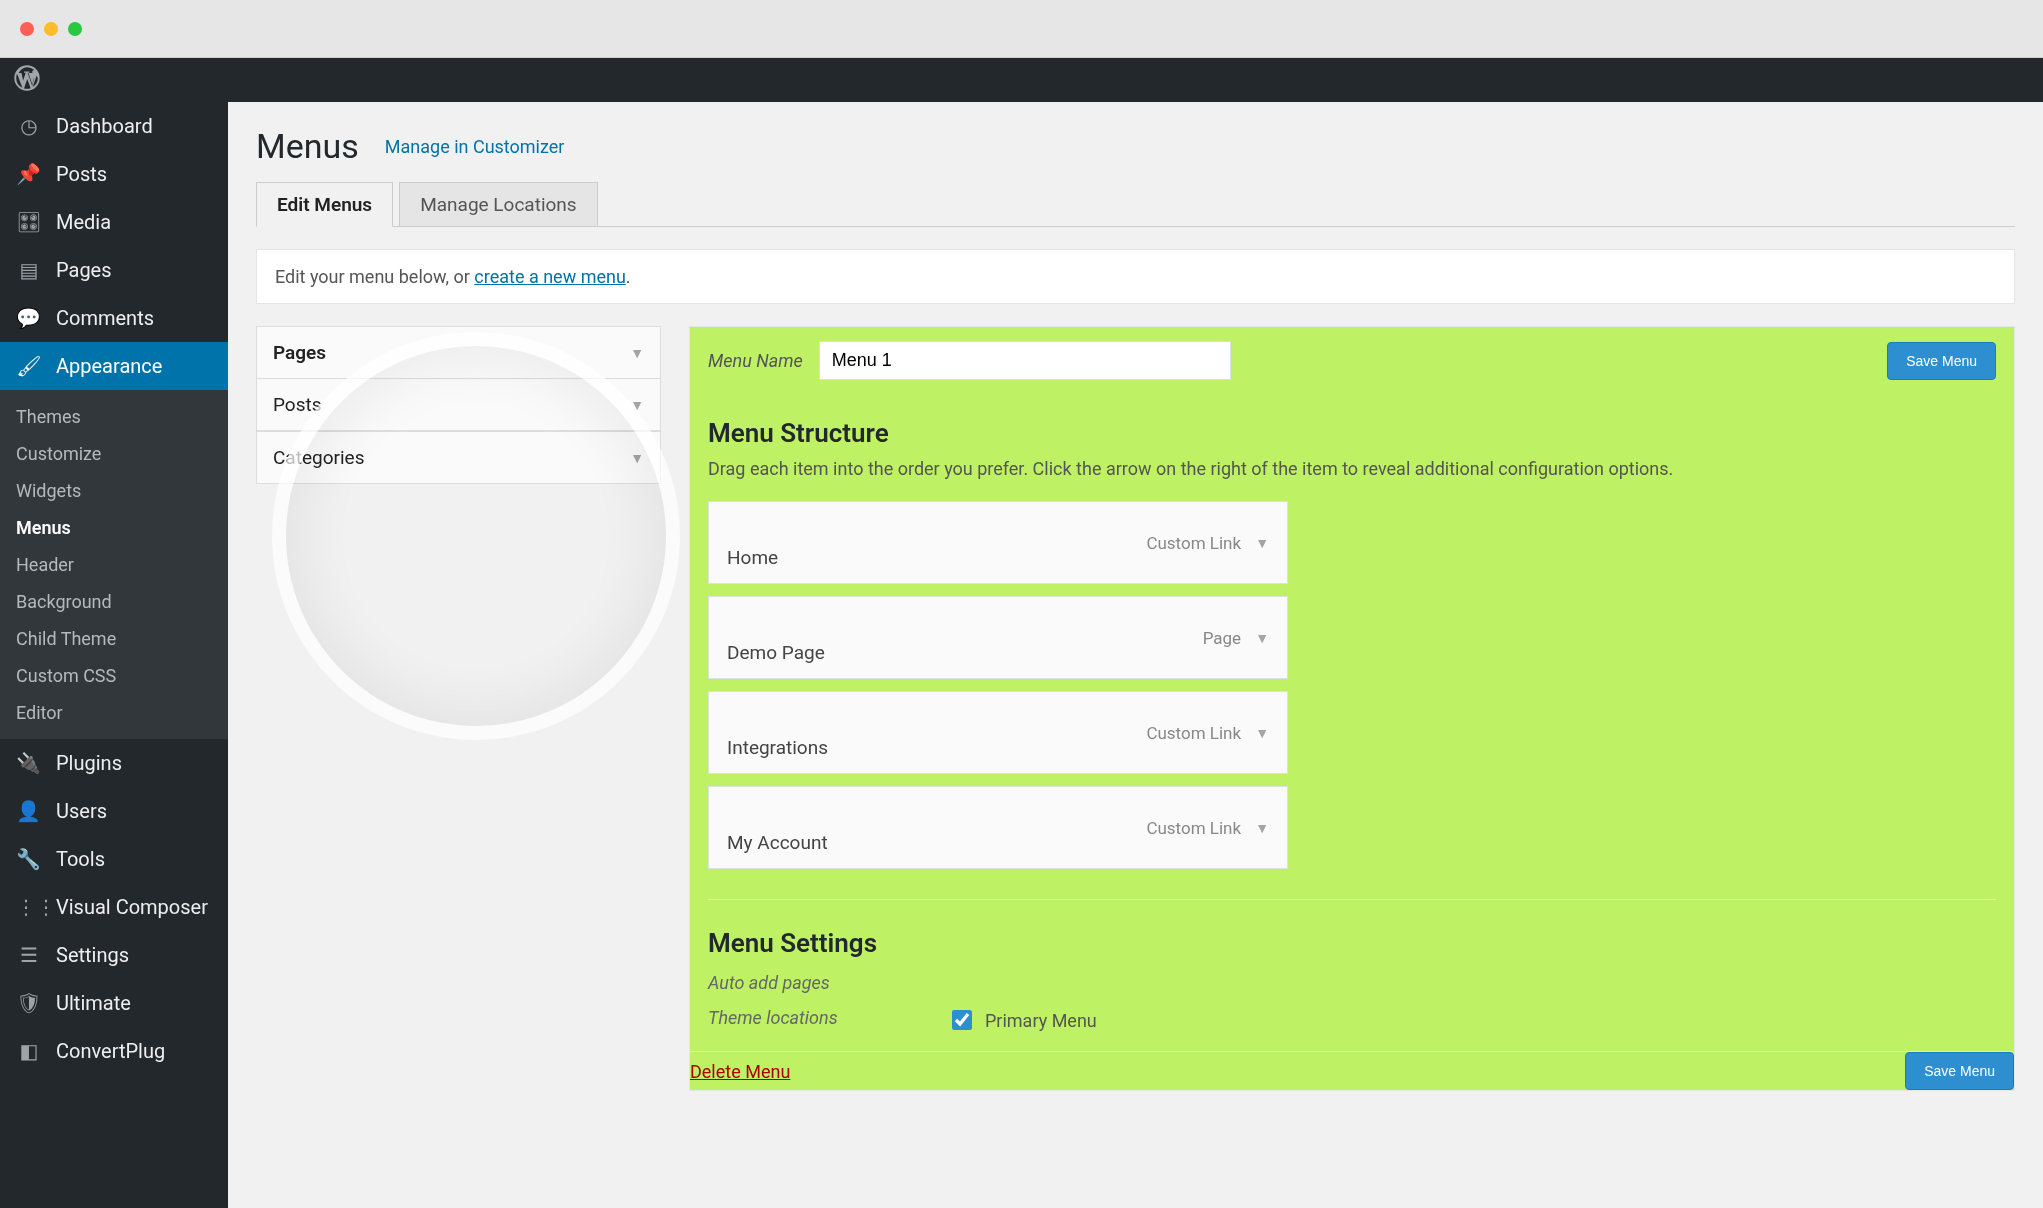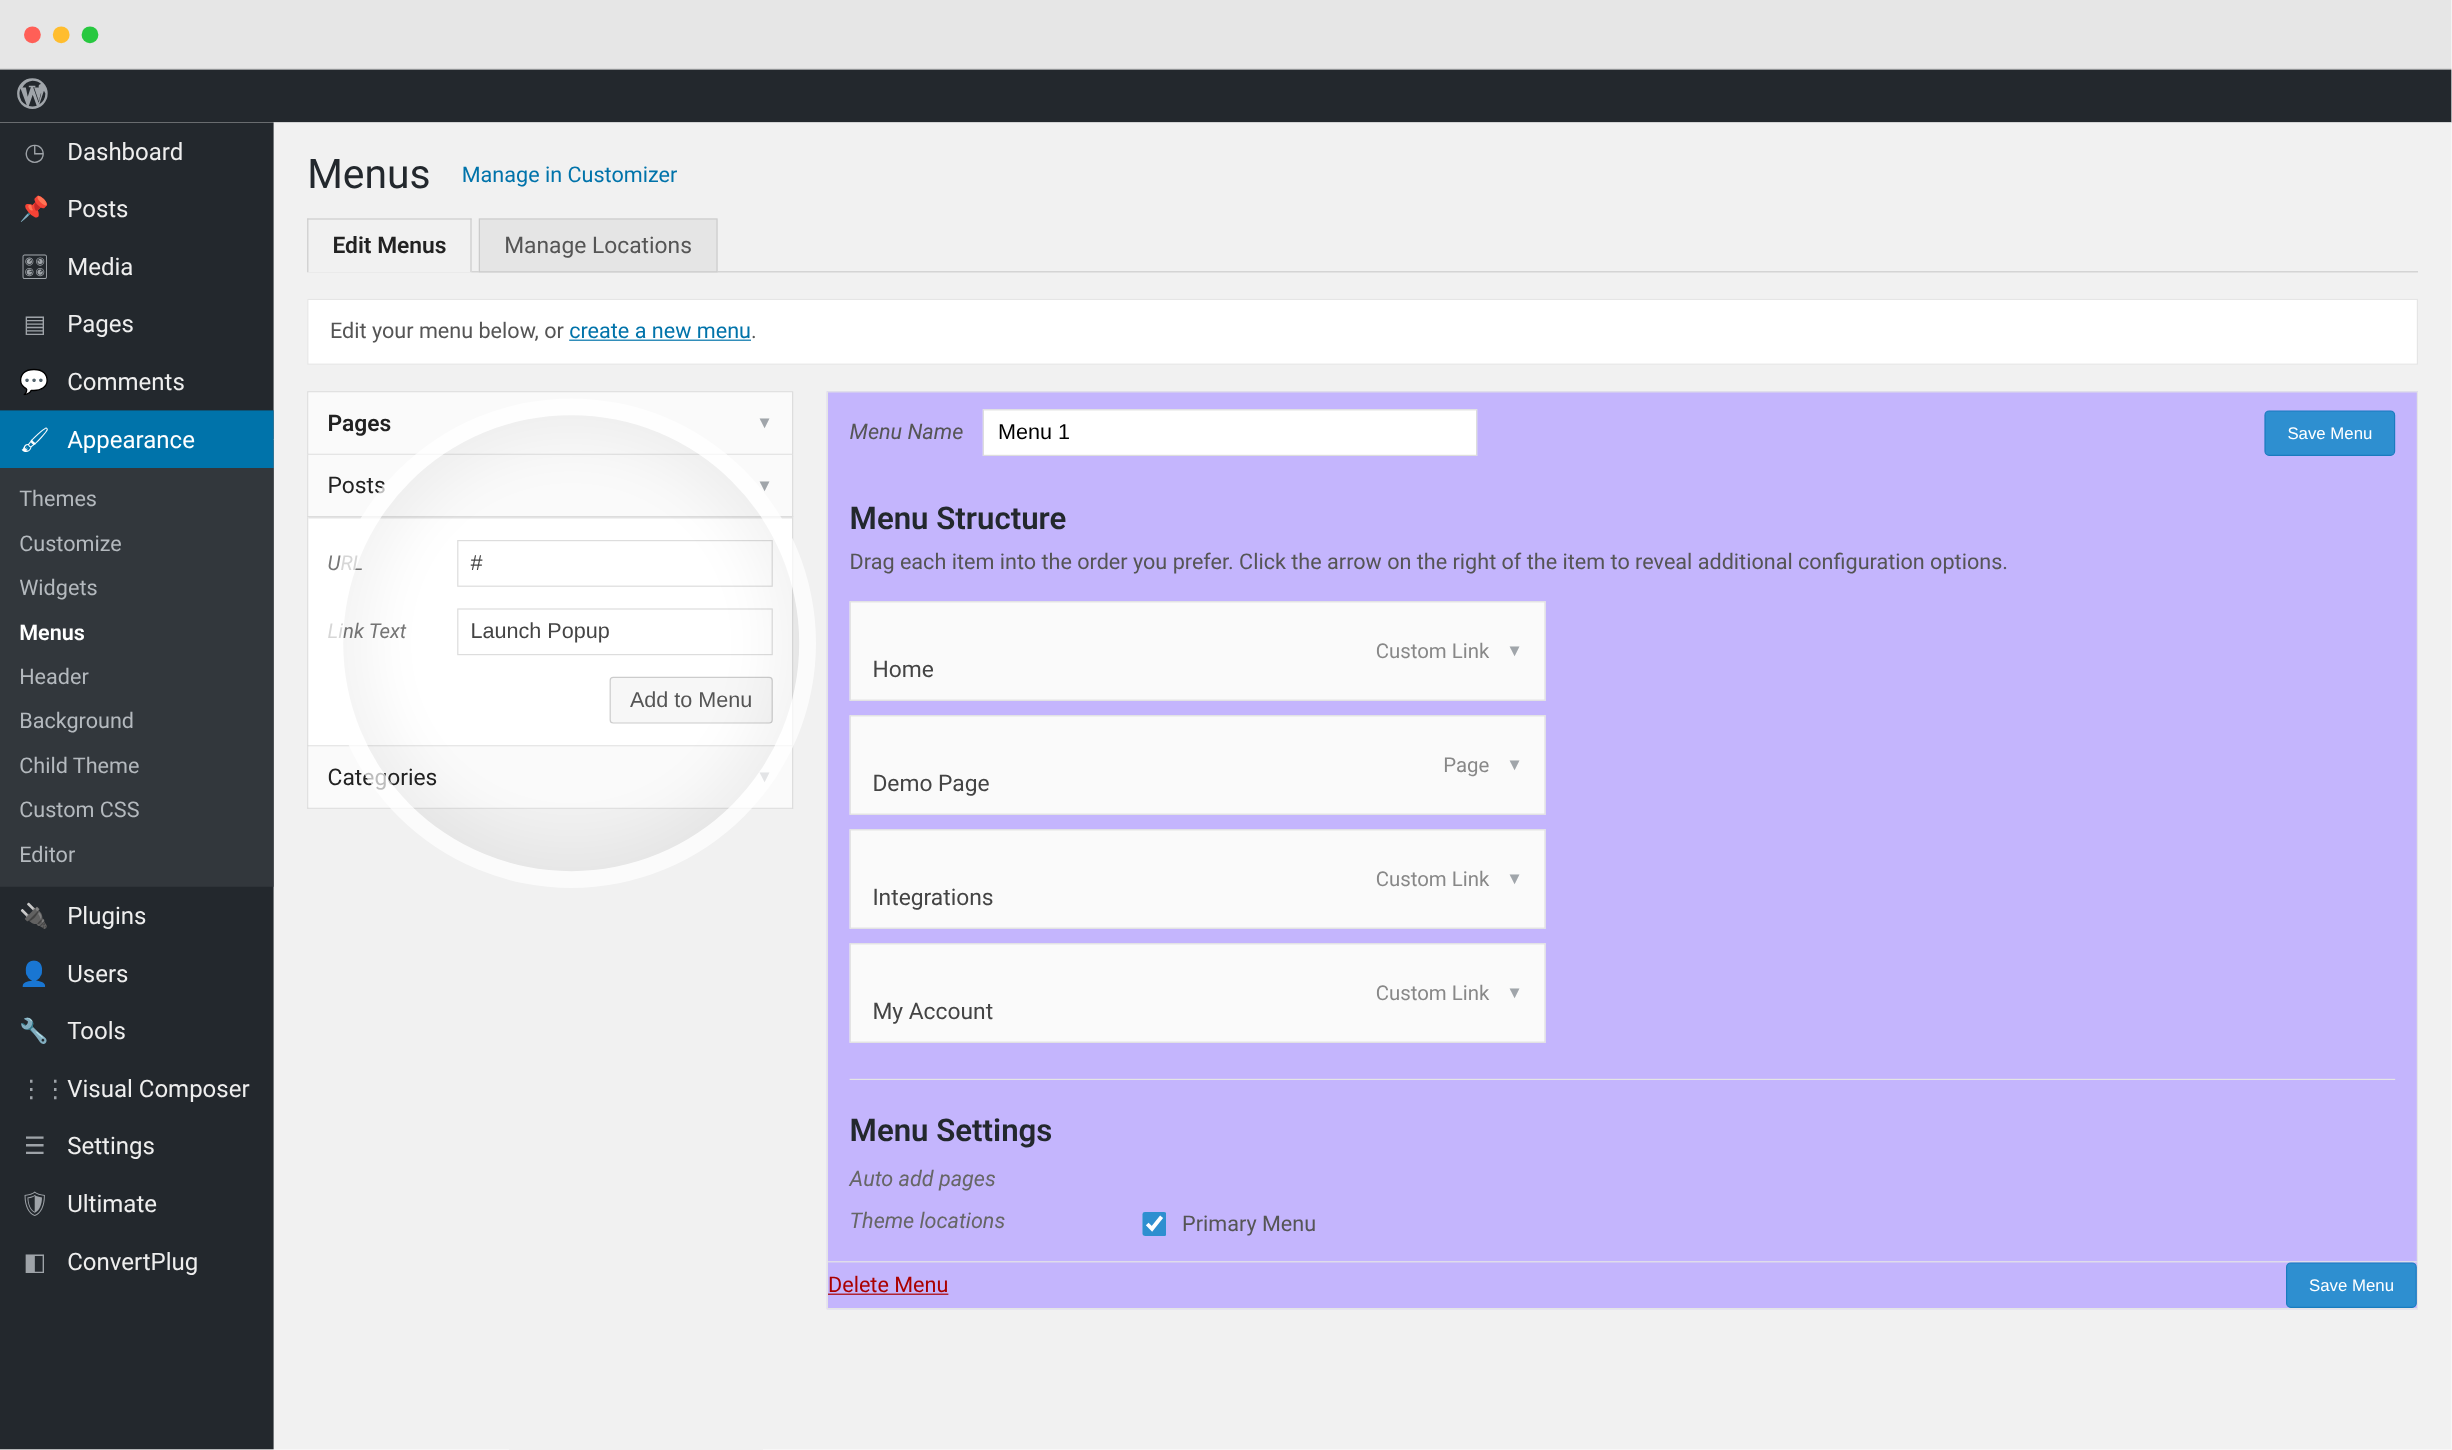--- a/index.html
+++ b/index.html
@@ -71,21 +71,21 @@
   .acc-head.bold{font-weight:600;}
   .acc-caret{color:#a0a5aa;font-size:14px;}
   .acc-body{background:#fff;border-top:1px solid var(--wp-border-dark);padding:18px 16px;}
   .form-row{display:flex;align-items:center;gap:0;margin-bottom:18px;}
   .form-row label{width:108px;color:#777;font-style:italic;font-size:17px;}
   .form-row input{flex:1;border:1px solid var(--wp-border-dark);padding:8px 10px;font-size:18px;color:#444;background:#fff;}
   .acc-actions{display:flex;justify-content:flex-end;}
   .btn-secondary{border:1px solid #ccc;background:#f7f7f7;color:#555;padding:8px 16px;font-size:18px;cursor:pointer;border-radius:3px;}
 
   
-  .editor{flex:1;border:1px solid var(--wp-border);background:#c4b5fd;}
+  .editor{flex:1;border:1px solid var(--wp-border);background:#bef264;}
   .editor-top{display:flex;align-items:center;padding:14px 18px;gap:16px;}
   .editor-top label{font-style:italic;color:#555;font-size:18px;}
   .editor-top input{border:1px solid var(--wp-border-dark);padding:8px 12px;font-size:18px;width:412px;}
   .editor-top .spacer{flex:1;}
   .btn-primary{background:var(--wp-btn-blue);border:1px solid var(--wp-btn-blue-b);color:#fff;padding:10px 18px;font-size:14px;border-radius:4px;cursor:pointer;}
 
   .editor-body{padding:4px 18px 18px 18px;}
   .editor-body h2{font-size:26px;font-weight:600;color:#23282d;margin:20px 0 10px 0;}
   .editor-body .hint{color:#555;font-size:18px;margin-bottom:22px;}
   .menu-item{border:1px solid #dfdfdf;background:#fafafa;display:flex;align-items:center;padding:14px 18px;margin-bottom:12px;max-width:580px;}
@@ -219,33 +219,20 @@
               <span class="acc-caret">▼</span>
             </div>
           </div>
           <div class="acc-item">
             <div class="acc-head">
               <span>Posts</span>
               <span class="acc-caret">▼</span>
             </div>
           </div>
           <div class="acc-item">
-            <div class="acc-body">
-              <div class="form-row">
-                <label>URL</label>
-                <input type="text" value="#" style="">
-              </div>
-              <div class="form-row">
-                <label>Link Text</label>
-                <input type="text" value="Launch Popup" style="">
-              </div>
-              <div class="acc-actions">
-                <button class="btn-secondary">Add to Menu</button>
-              </div>
-            </div>
           </div>
           <div class="acc-item">
             <div class="acc-head">
               <span>Categories</span>
               <span class="acc-caret">▼</span>
             </div>
           </div>
         </div>
 
       <div class="editor">

